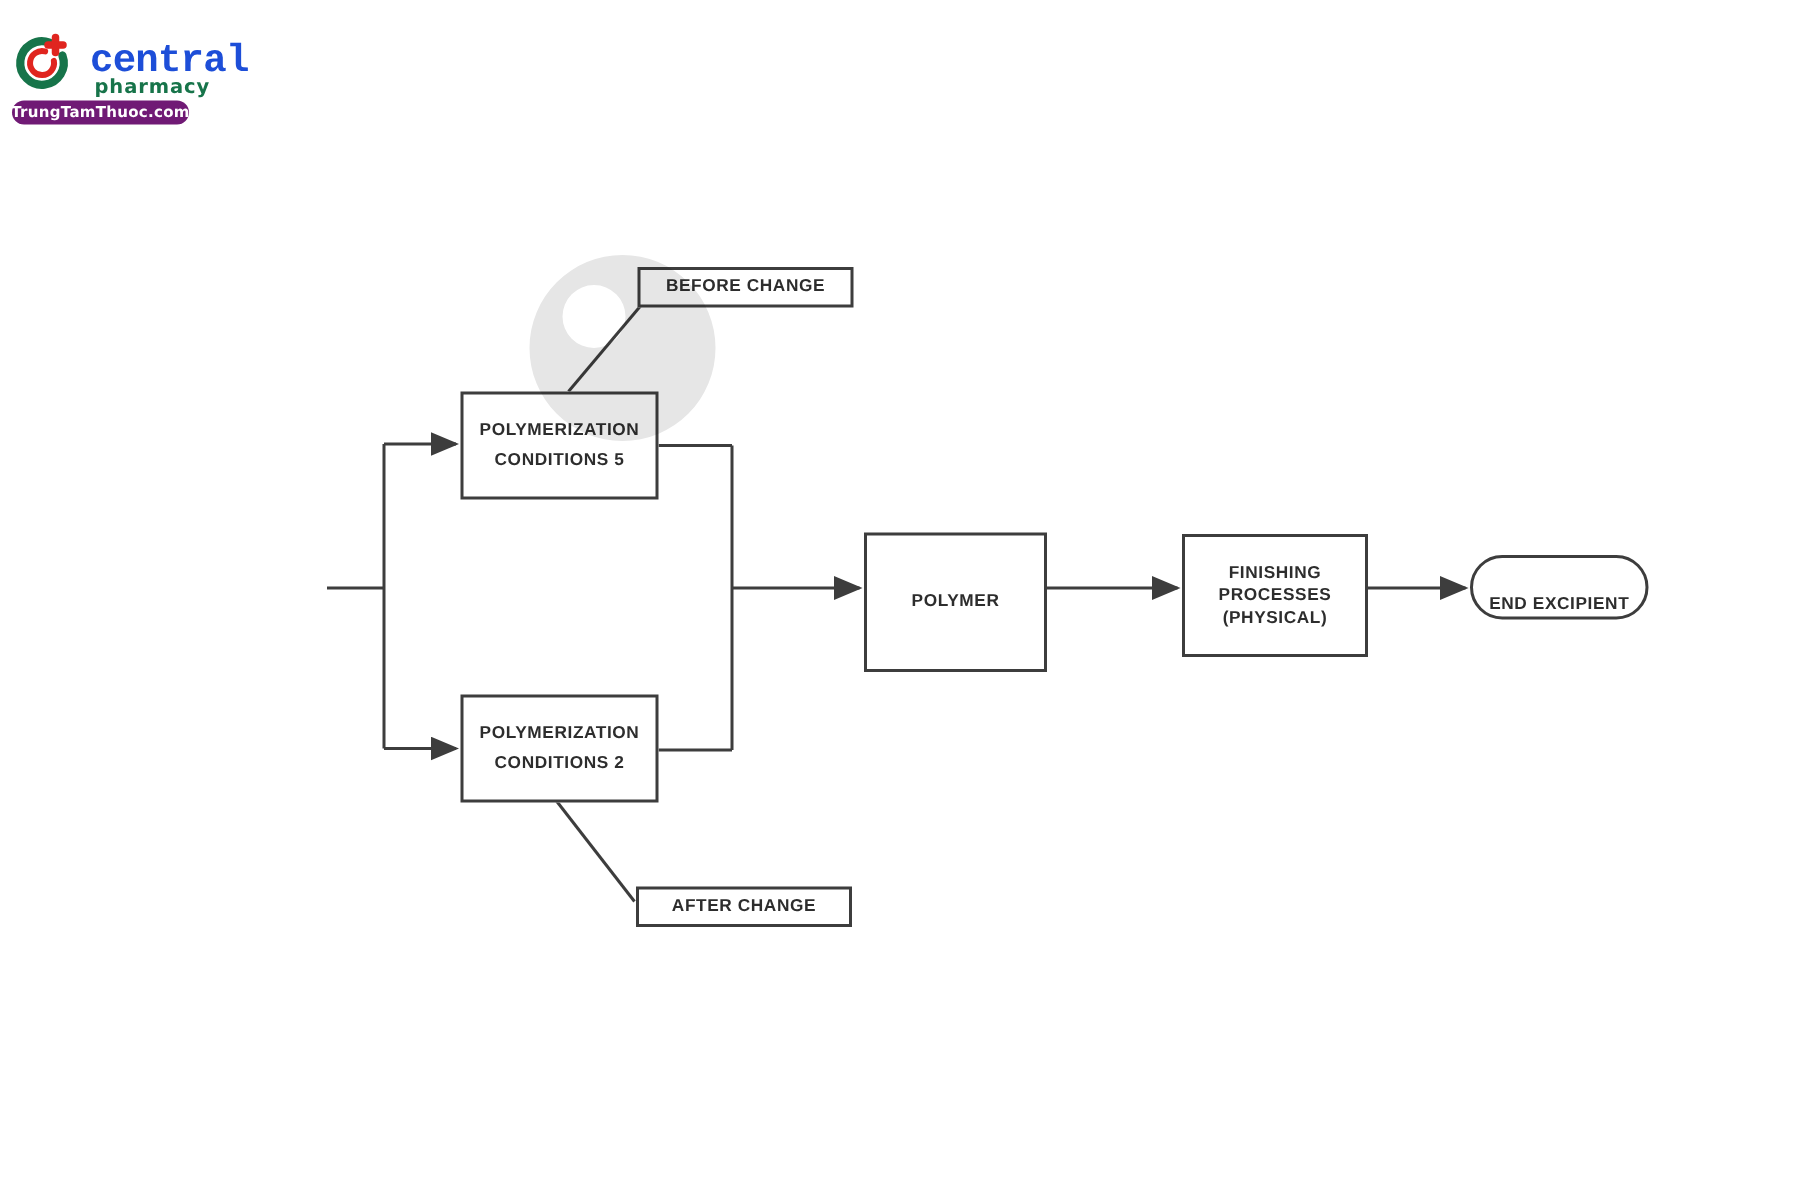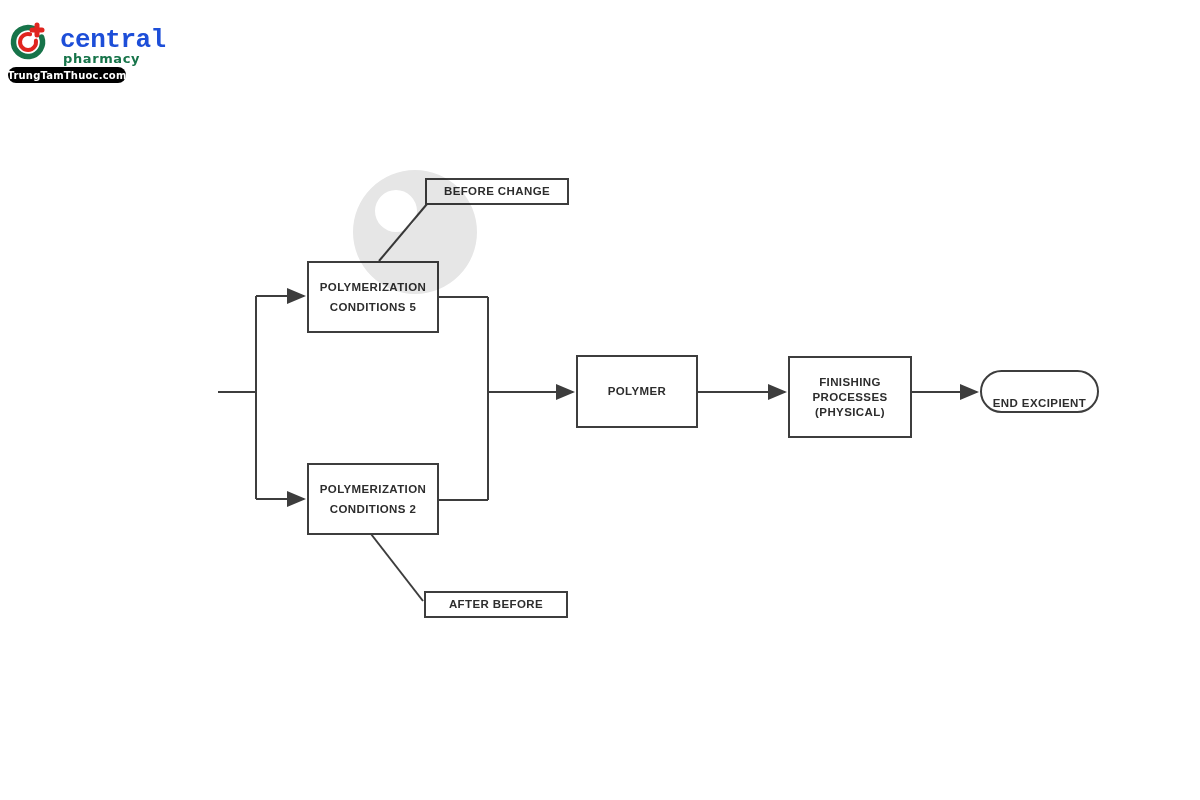--- a/index.html
+++ b/index.html
@@ -38,21 +38,21 @@
     text-align: center;
     line-height: 15px;
   }
   .stadium { border-radius: 22px; }
 
   .node-raw       { left: 93px;  top: 369px; width: 125px; height: 44px; }
   .node-cond1     { left: 307px; top: 261px; width: 132px; height: 72px; line-height: 20px; }
   .node-cond2     { left: 307px; top: 463px; width: 132px; height: 72px; line-height: 20px; }
   .node-before    { left: 425px; top: 178px; width: 144px; height: 27px; }
   .node-after     { left: 424px; top: 591px; width: 144px; height: 27px; }
-  .node-polymer   { left: 576px; top: 355px; width: 122px; height: 73px; }
+  .node-polymer   { left: 576px; top: 355px; width: 122px; height: 93px; }
   .node-finishing { left: 788px; top: 356px; width: 124px; height: 82px; line-height: 15px; }
   .node-end       { left: 980px; top: 370px; width: 119px; height: 43px; justify-content: flex-end; }
 
   
   .logo { position: absolute; left: 8px; top: 14px; width: 200px; height: 72px; }
   .logo-icon { position: absolute; left: 0; top: 2px; width: 44px; height: 48px; }
   .logo-name {
     position: absolute; left: 52px; top: 11px;
     font-family: Liberation Mono, monospace;
     font-size: 26px; font-weight: 700; letter-spacing: -0.5px;
@@ -60,21 +60,21 @@
   }
   .logo-tagline {
     position: absolute; left: 55px; top: 37px;
     font-family: "DejaVu Sans", sans-serif;
     font-size: 13px; font-weight: 600; letter-spacing: 0.6px;
     color: #17744A;
   }
   .logo-badge {
     position: absolute; left: 0; top: 53px;
     width: 118px; height: 16px;
-    background: #000000;
+    background: #701a75;
     border-radius: 8px;
     color: #ffffff;
     font-family: "DejaVu Sans", sans-serif;
     font-size: 10px; font-weight: 700; letter-spacing: 0.2px;
     display: flex; align-items: center; justify-content: center;
   }
 </style>
 </head>
 <body>
 
@@ -111,21 +111,21 @@
   <div class="node node-cond2">
     <span>POLYMERIZATION</span>
     <span>CONDITIONS 2</span>
   </div>
 
   <div class="node node-before">
     <span>BEFORE CHANGE</span>
   </div>
 
   <div class="node node-after">
-    <span>AFTER BEFORE</span>
+    <span>AFTER CHANGE</span>
   </div>
 
   <div class="node node-polymer">
     <span>POLYMER</span>
   </div>
 
   <div class="node node-finishing">
     <span>FINISHING</span>
     <span>PROCESSES</span>
     <span>(PHYSICAL)</span>

